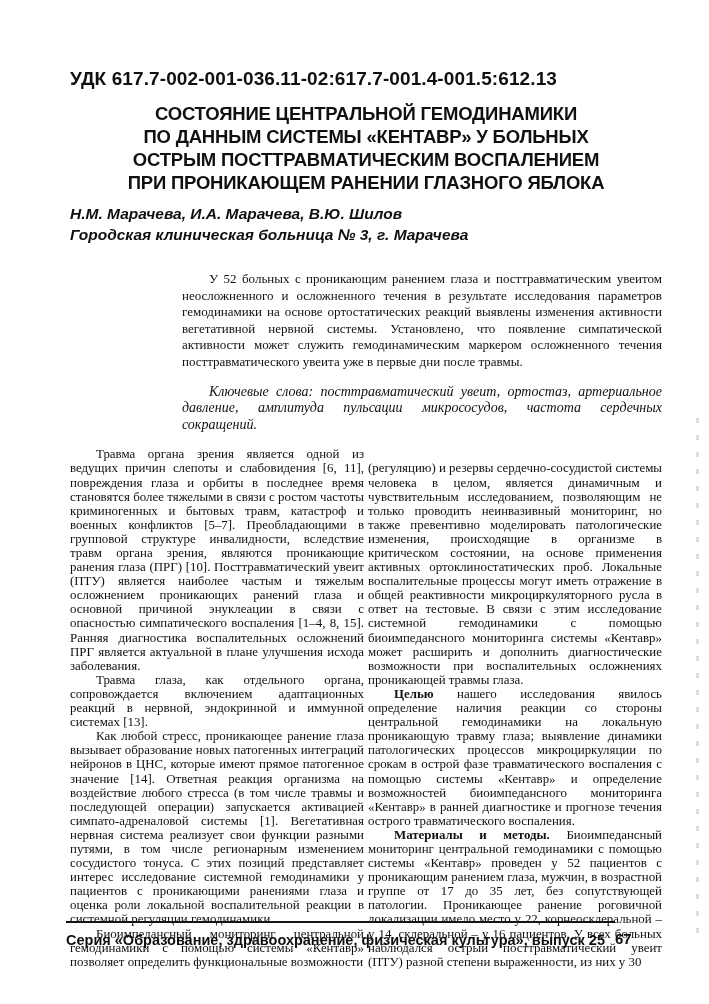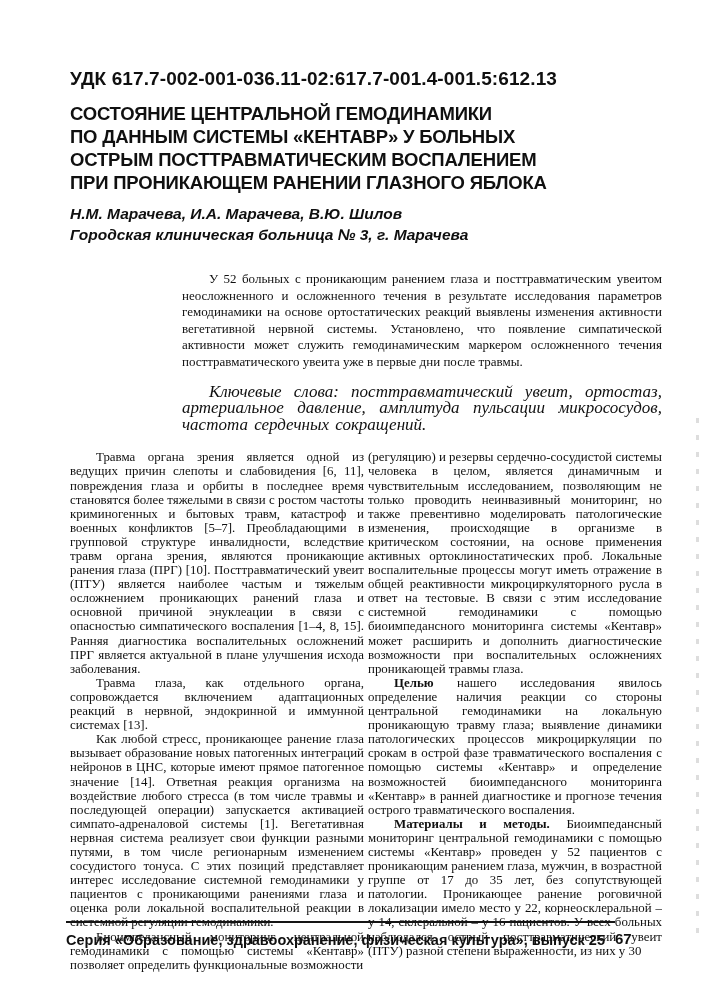--- a/index.html
+++ b/index.html
@@ -23,21 +23,21 @@
   }
 
   .title {
     margin-top: 12px;
     font-family: "Liberation Sans", sans-serif;
     font-weight: bold;
     font-size: 18.5px;
     line-height: 23px;
     letter-spacing: -0.2px;
   }
-  .title div { white-space: nowrap; }
+  .title div { white-space: nowrap; text-align: center; }
 
   .byline {
     margin-top: 9px;
     font-family: "Liberation Sans", sans-serif;
     font-weight: bold;
     font-style: italic;
     font-size: 15.5px;
     line-height: 21px;
   }
 
@@ -47,31 +47,32 @@
     font-weight: normal;
     font-size: 13px;
     line-height: 16.6px;
     text-align: justify;
     text-indent: 27px;
   }
   .keywords {
     margin-left: 112px;
     margin-top: 3px;
     font-style: italic;
-    font-size: 17px;
+    font-size: 14px;
     line-height: 16.6px;
     text-align: justify;
     text-indent: 27px;
     word-spacing: 2px;
   }
 
   .columns {
     margin-top: 14px;
     display: flex;
     gap: 4px;
+    align-items: flex-end;
   }
   .col { flex: 1 1 0; font-size: 12.9px; line-height: 14.1px; text-align: justify; }
   .col p { margin: 0; text-indent: 26px; }
   .col p.no-indent { text-indent: 0; }
   .col b { font-weight: bold; }
 
   .footer {
     position: absolute;
     left: 66px; right: 42px; top: 921px;
     display: flex;

